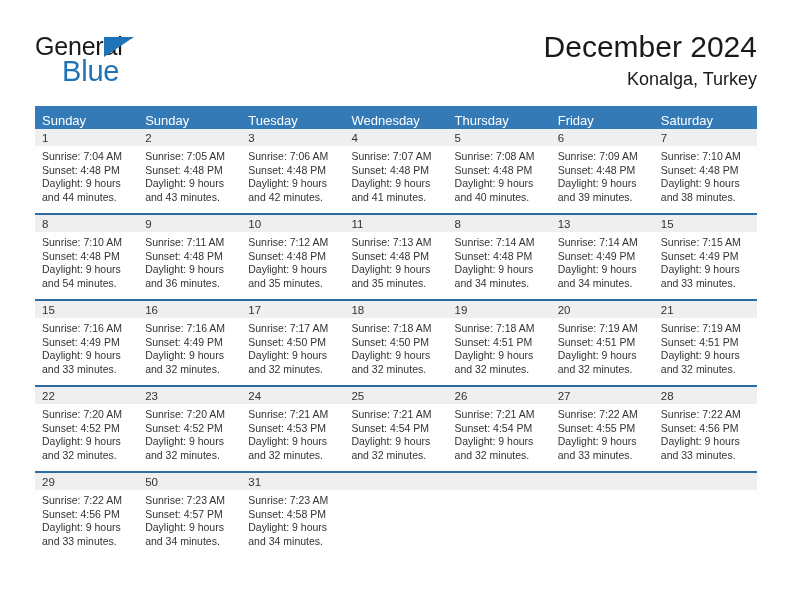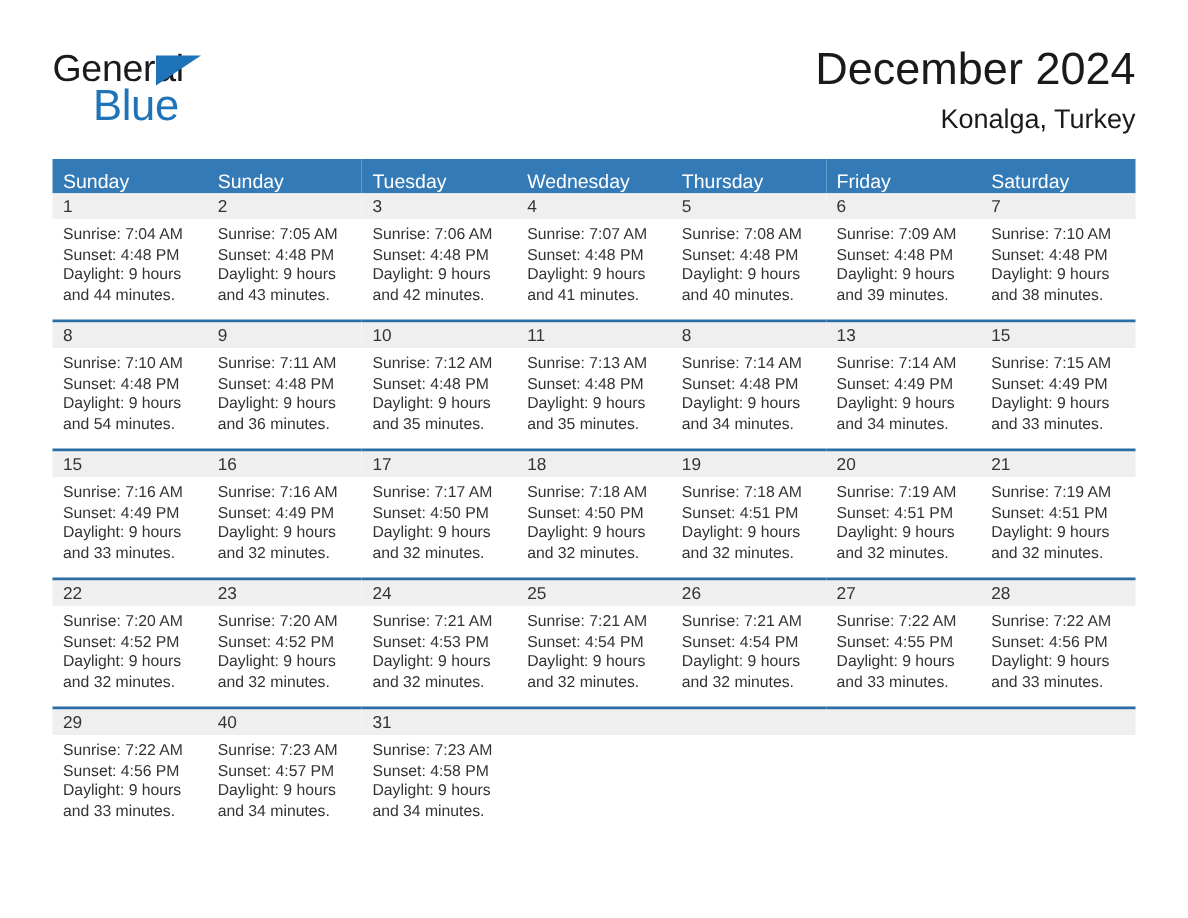--- a/index.html
+++ b/index.html
@@ -502,21 +502,21 @@
               <div class="cell-body">
                 <div>Sunrise: 7:22 AM</div>
                 <div>Sunset: 4:56 PM</div>
                 <div>Daylight: 9 hours</div>
                 <div>and 33 minutes.</div>
               </div>
             </div>
           </td>
           <td>
             <div class="cell">
-              <div class="daynum">40</div>
+              <div class="daynum">50</div>
               <div class="cell-body">
                 <div>Sunrise: 7:23 AM</div>
                 <div>Sunset: 4:57 PM</div>
                 <div>Daylight: 9 hours</div>
                 <div>and 34 minutes.</div>
               </div>
             </div>
           </td>
           <td>
             <div class="cell">

